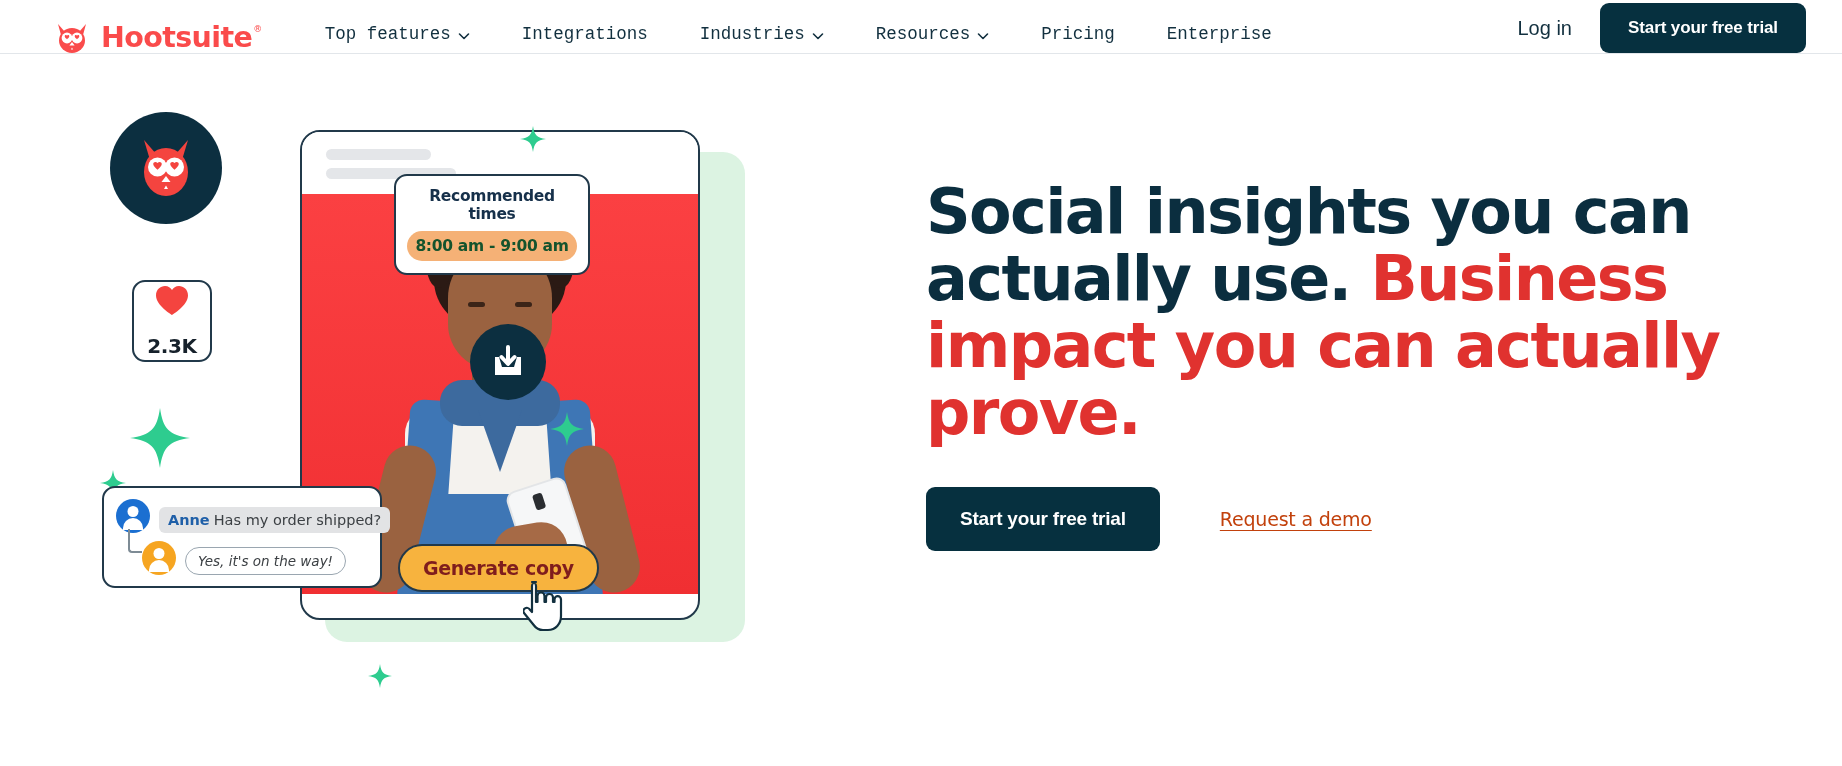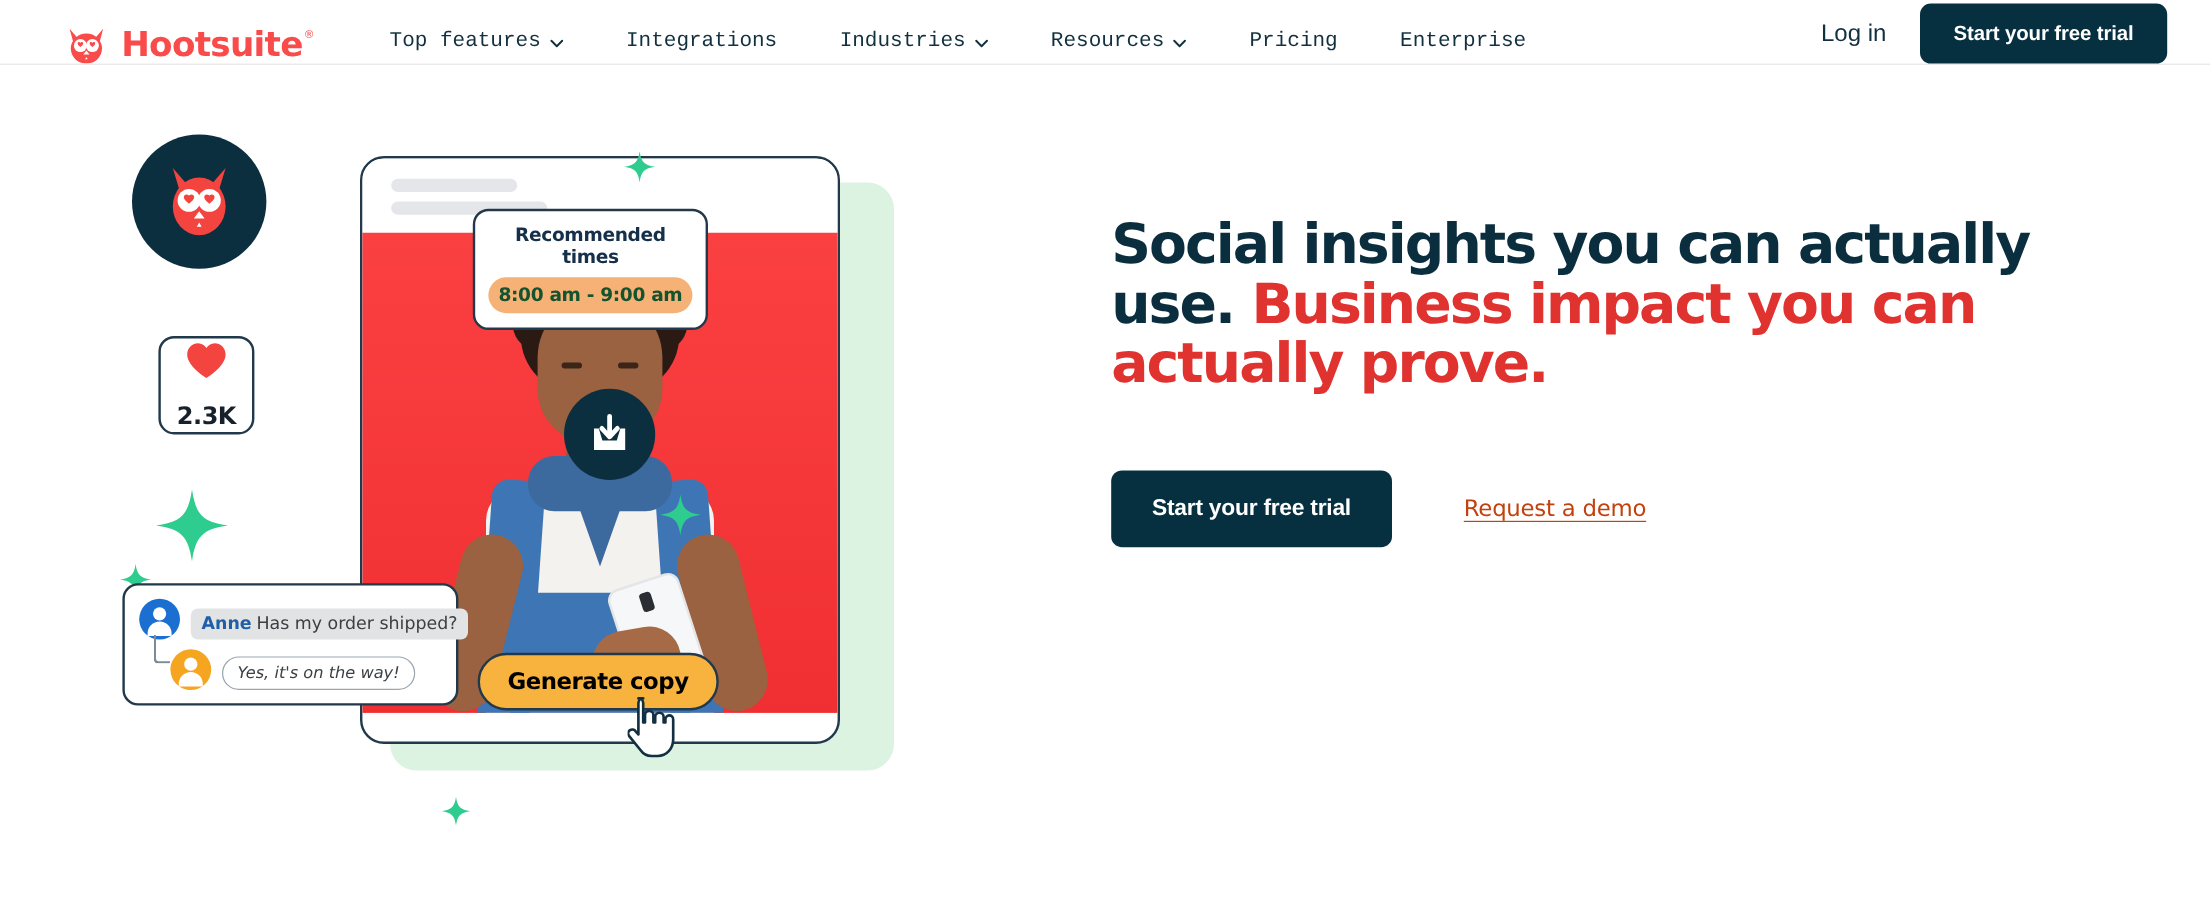--- a/index.html
+++ b/index.html
@@ -316,21 +316,21 @@
 
   .gen-btn {
     position: absolute;
     left: 288px; top: 432px;
     background: #f7b33e;
     border: 2.5px solid #21394a;
     border-radius: 26px;
     padding: 11px 23px;
     font-size: 19px;
     font-weight: bold;
-    color: #000000;
+    color: #7f1d1d;
     font-family: "DejaVu Sans", sans-serif;
     letter-spacing: -0.4px;
     cursor: pointer;
     z-index: 8;
     white-space: nowrap;
   }
 
   .cursor-hand {
     position: absolute;
     left: 413px; top: 468px;
@@ -393,26 +393,26 @@
   .sp5 { left: 258px; top: 552px; width: 24px; height: 24px; }
 
   
   .copy {
     margin-left: 56px;
     margin-top: 125px;
     max-width: 800px;
   }
   .headline {
     font-family: "DejaVu Sans", sans-serif;
-    font-size: 46px;
+    font-size: 62px;
     line-height: 1.08;
     font-weight: bold;
     color: #0b2e3f;
     letter-spacing: -1.6px;
-    margin-bottom: 64px;
+    margin-bottom: 40px;
   }
   .headline .hl-red { color: #E0322F; }
 
   .cta-row { display: flex; align-items: center; gap: 60px; }
   .btn-trial-hero {
     background: #06303f;
     color: #fff;
     border: none;
     border-radius: 9px;
     font-size: 19px;

